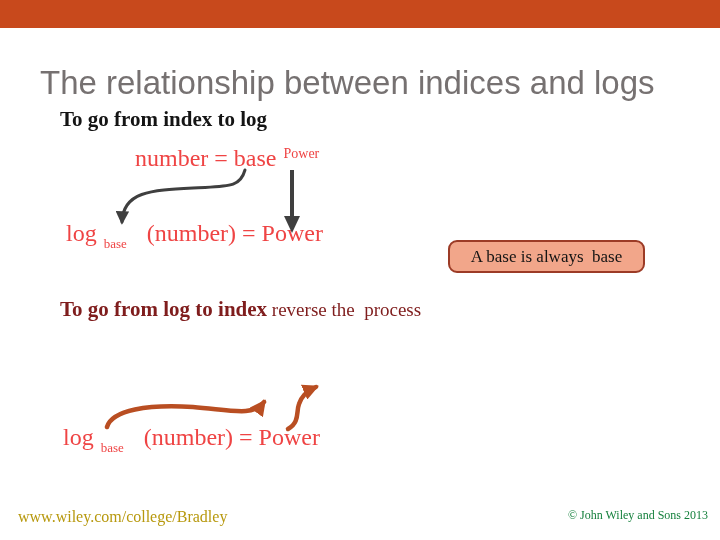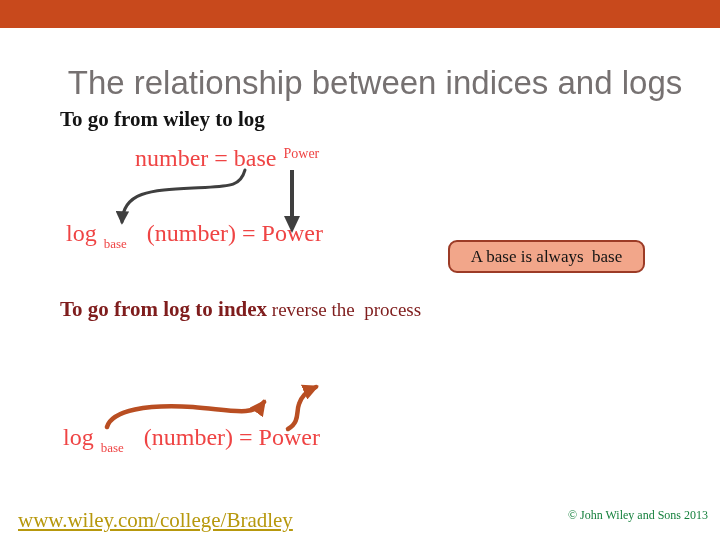--- a/index.html
+++ b/index.html
@@ -6,21 +6,21 @@
   html,body { width:720px; height:540px; }
   body { font-family:"Liberation Serif", serif; background:#ffffff; }
 
   .slide { position:relative; width:720px; height:540px; background:#ffffff; overflow:hidden; }
 
   .top-bar { position:absolute; top:0; left:0; width:720px; height:28px; background:#C8491C; }
 
   .title {
     position:absolute; left:40px; top:64px; width:670px;
     font-family:"Liberation Sans", sans-serif; font-weight:400;
-    font-size:33px; line-height:1.15; color:#767171; white-space:nowrap;text-align:center;
+    font-size:33px; line-height:1.15; color:#767171; white-space:nowrap;
   }
 
   .heading1 {
     position:absolute; left:60px; top:108px;
     font-size:21px; font-weight:bold; color:#141414; line-height:1.1;
   }
 
   .eq { position:absolute; font-size:24px; color:#ef4444; line-height:1.1; white-space:nowrap; }
   .eq-1 { left:135px; top:145px; }
   .eq-2 { left:66px;  top:220px; }
@@ -41,37 +41,37 @@
   .heading2 {
     position:absolute; left:60px; top:298px;
     font-size:21px; font-weight:bold; color:#7f1d1d; line-height:1.1; white-space:pre;
   }
   .heading2 .light { font-weight:400; font-size:19px; }
 
   .arrow-overlay { position:absolute; left:0; top:0; width:720px; height:540px; pointer-events:none; }
 
   .footer-link {
     position:absolute; left:18px; top:508px;
-    font-size:21px; color:#B7980D; text-decoration:underline; cursor:pointer;
+    font-size:16px; color:#B7980D; cursor:pointer;
   }
   .footer-copy {
     position:absolute; right:12px; top:508px;
     font-size:12px; color:#15803d;
   }
 </style>
 </head>
 <body>
 
 <div class="slide">
 
   <div class="top-bar"></div>
 
   <div class="title">The relationship between indices and logs</div>
 
-  <div class="heading1">To go from wiley to log</div>
+  <div class="heading1">To go from index to log</div>
 
   <div class="eq eq-1"><span>number = base</span><span class="sup sup-gap">Power</span></div>
 
   <div class="eq eq-2"><span>log</span><span class="sub">base</span><span>(number) = Power</span></div>
 
   <div class="note-box"><span>A base is always  base</span></div>
 
   <div class="heading2"><span>To go from log to index</span><span class="light"> reverse the  process</span></div>
 
 

